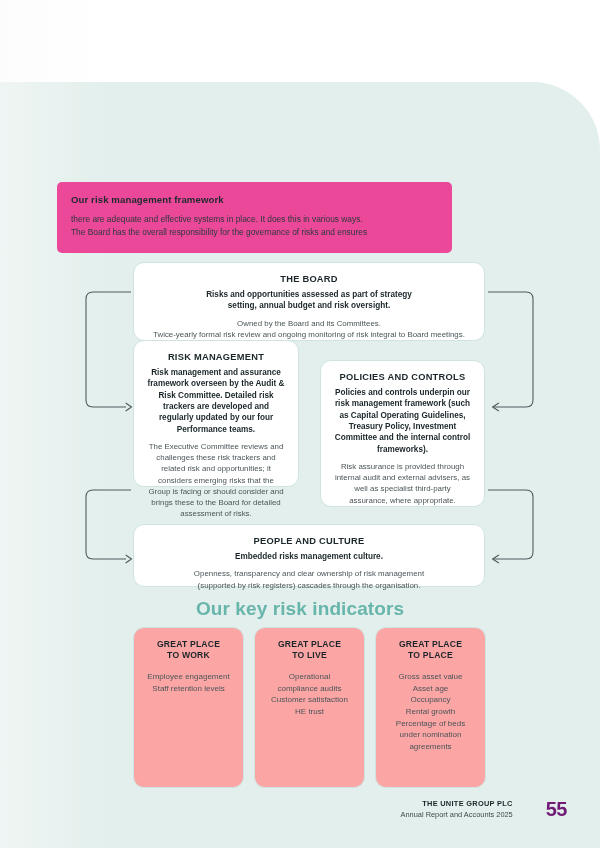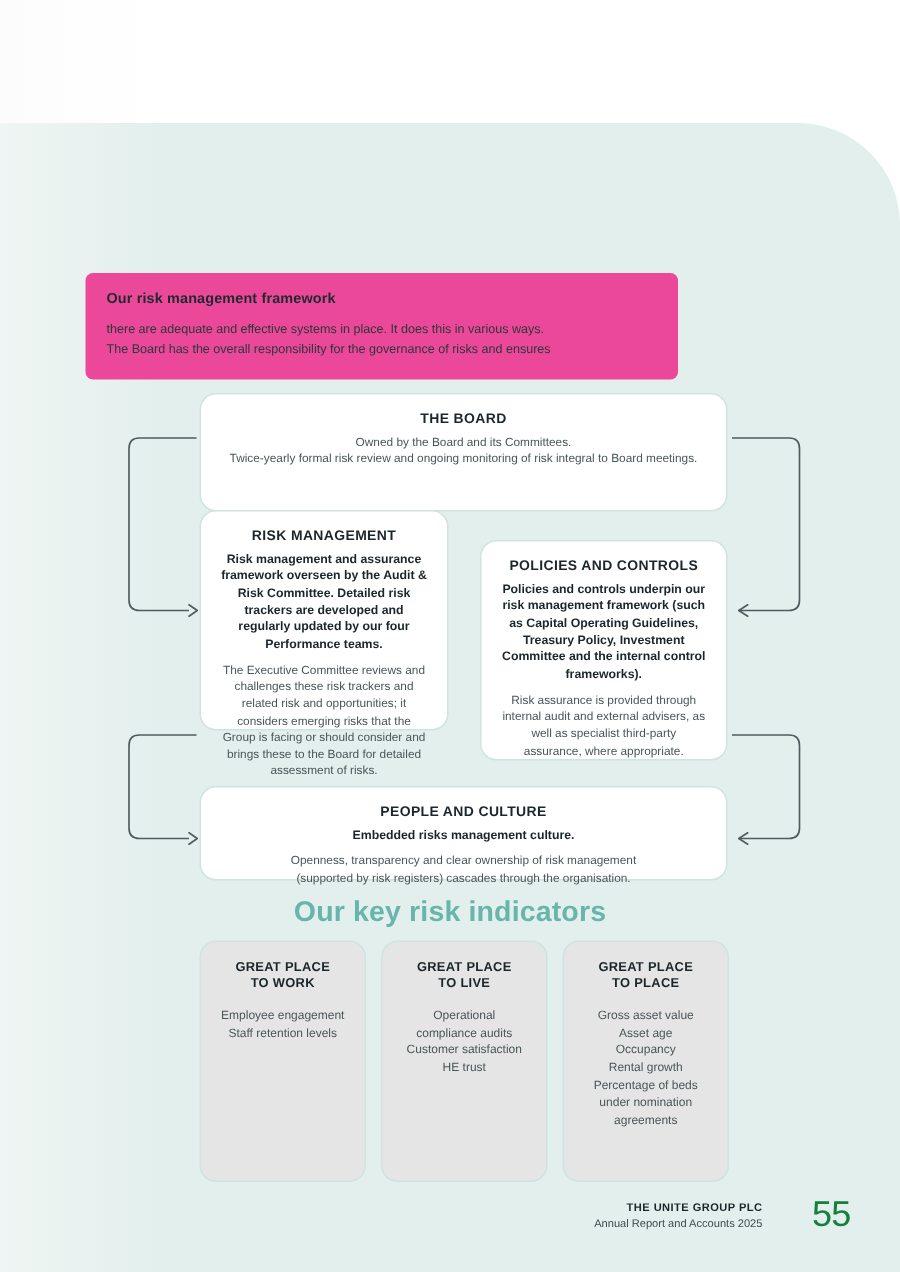--- a/index.html
+++ b/index.html
@@ -120,21 +120,21 @@
     font-weight: bold;
     color: #68b5ab;
     letter-spacing: 0.1px;
   }
 
   .kri-box {
     position: absolute;
     top: 627px;
     width: 111px;
     height: 161px;
-    background: #e5e5e5;
+    background: #fca5a5;
     border: 1px solid #cfe4e0;
     border-radius: 11px;
     text-align: center;
     padding: 11px 8px 8px 8px;
   }
   .kri-1 { left: 133px; }
   .kri-2 { left: 254px; }
   .kri-3 { left: 375px; }
 
   .kri-heading {
@@ -173,23 +173,23 @@
     color: #1b262a;
     letter-spacing: 0.3px;
     line-height: 1.5;
   }
   .footer-line2 {
     font-size: 7.4px;
     color: #3e4a4d;
     line-height: 1.5;
   }
   .footer-page {
-    font-size: 24px;
-    color: #15803d;
-    font-weight: normal;
+    font-size: 20px;
+    color: #701a75;
+    font-weight: bold;
     letter-spacing: -0.5px;
     line-height: 1;
   }
 </style>
 </head>
 <body>
 
 <div class="page-bg"></div>
 <div class="page-bg-soft"></div>
 
@@ -211,20 +211,24 @@
 
     <path d="M 131 490 L 93 490 Q 86 490 86 497 L 86 552 Q 86 559 93 559 L 126 559" stroke="#4f5b5e" stroke-width="1.1" fill="none"></path>
     <path d="M 126 555.2 L 131.5 559 L 126 562.8" stroke="#4f5b5e" stroke-width="1.1" fill="none" stroke-linecap="round" stroke-linejoin="round"></path>
 
     <path d="M 488 490 L 526 490 Q 533 490 533 497 L 533 552 Q 533 559 526 559 L 493 559" stroke="#4f5b5e" stroke-width="1.1" fill="none"></path>
     <path d="M 498.5 555.2 L 492.5 559 L 498.5 562.8" stroke="#4f5b5e" stroke-width="1.1" fill="none" stroke-linecap="round" stroke-linejoin="round"></path>
   </svg>
 
   <div class="flow-box box-board">
     <div class="box-heading">THE BOARD</div>
+    <div class="box-bold">
+      <div>Risks and opportunities assessed as part of strategy</div>
+      <div>setting, annual budget and risk oversight.</div>
+    </div>
     <div class="box-body">
       <div>Owned by the Board and its Committees.</div>
       <div>Twice-yearly formal risk review and ongoing monitoring of risk integral to Board meetings.</div>
     </div>
   </div>
 
   <div class="flow-box box-risk">
     <div class="box-heading">RISK MANAGEMENT</div>
     <div class="box-bold">Risk management and assurance framework overseen by the Audit &amp; Risk Committee. Detailed risk trackers are developed and regularly updated by our four Performance teams.</div>
     <div class="box-body">The Executive Committee reviews and challenges these risk trackers and related risk and opportunities; it considers emerging risks that the Group is facing or should consider and brings these to the Board for detailed assessment of risks.</div>

